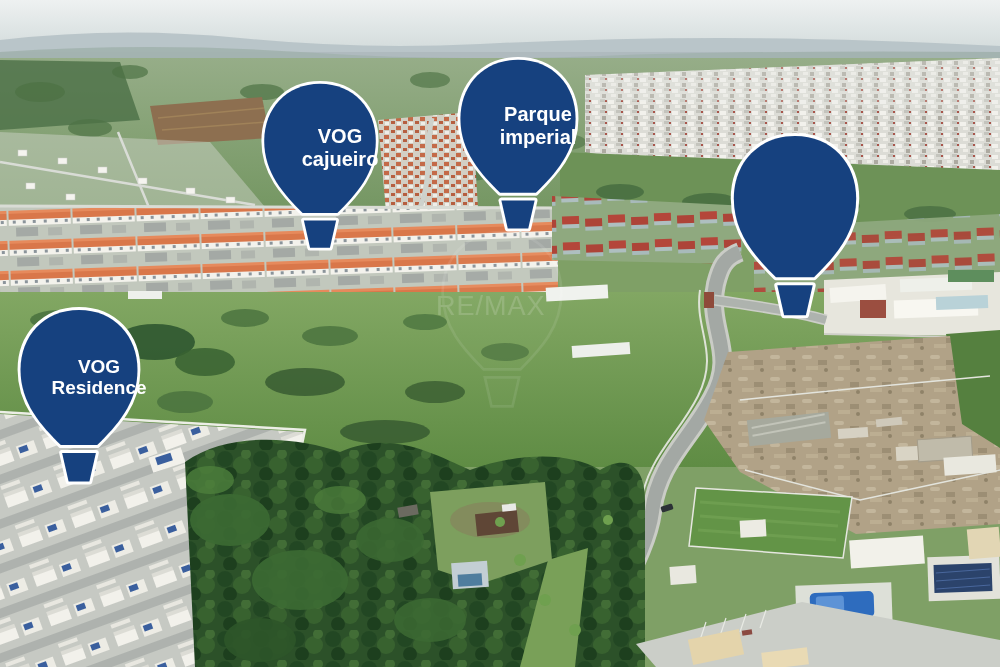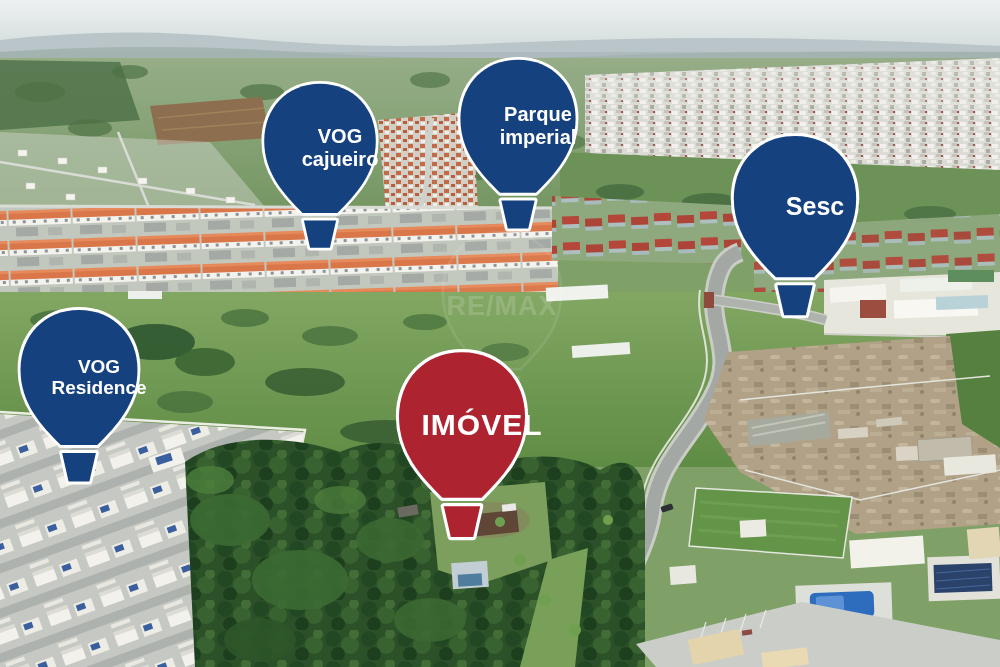--- a/index.html
+++ b/index.html
@@ -9,21 +9,21 @@
   .marker{position:absolute;}
   .marker svg{display:block;width:100%;height:100%;}
   .marker .label{position:absolute;left:6%;right:6%;top:4%;height:70%;
     display:flex;flex-direction:column;align-items:center;justify-content:center;
     color:#fff;font-weight:bold;text-align:center;line-height:1.12;
     text-rendering:optimizeLegibility;padding-left:40px;}
   .marker .label span{display:block;}
   .watermark{position:absolute;opacity:.17;pointer-events:none;}
   .watermark svg{display:block;width:100%;height:100%;}
   .watermark .wm-text{position:absolute;left:0;right:0;top:34%;
-    text-align:center;color:#fff;font-weight:bold;font-size:27px;
+    text-align:left;color:#fff;font-weight:normal;font-size:27px;
     letter-spacing:1px;}
 </style>
 </head>
 <body>
 
 <div class="stage">
 
   <svg class="bg" viewBox="0 0 1000 667" preserveAspectRatio="none">
     <defs>
       <linearGradient id="skyGrad" x1="0" y1="0" x2="0" y2="1">
@@ -303,41 +303,27 @@
       <span>Parque</span>
       <span>imperial</span>
     </div>
   </div>
 
   <div class="marker" style="left:727px;top:132px;width:136px;height:190px;">
     <svg viewBox="0 0 100 140" preserveAspectRatio="none">
       <path d="M50,3 C77,3 95,23 95,49 C95,75 79,92 64,107 L36,107 C21,92 5,75 5,49 C5,23 23,3 50,3 Z" stroke="#ffffff" stroke-width="4.5" paint-order="stroke" stroke-linejoin="round" fill="#16417f"></path>
       <path d="M37,113 L63,113 L58,135 L42,135 Z" stroke="#ffffff" stroke-width="4.5" paint-order="stroke" stroke-linejoin="round" fill="#16417f"></path>
     </svg>
-    <div class="label" style="font-size:25px;">
-      <span>Sesc</span>
-      <span></span>
-    </div>
   </div>
 
   <div class="marker" style="left:14px;top:306px;width:130px;height:182px;">
     <svg viewBox="0 0 100 140" preserveAspectRatio="none">
       <path d="M50,3 C77,3 95,23 95,49 C95,75 79,92 64,107 L36,107 C21,92 5,75 5,49 C5,23 23,3 50,3 Z" stroke="#ffffff" stroke-width="4.5" paint-order="stroke" stroke-linejoin="round" fill="#16417f"></path>
       <path d="M37,113 L63,113 L58,135 L42,135 Z" stroke="#ffffff" stroke-width="4.5" paint-order="stroke" stroke-linejoin="round" fill="#16417f"></path>
     </svg>
     <div class="label" style="font-size:19px;">
       <span>VOG</span>
       <span>Residence</span>
     </div>
   </div>
 
-  <div class="marker" style="left:392px;top:348px;width:140px;height:196px;">
-    <svg viewBox="0 0 100 140" preserveAspectRatio="none">
-      <path d="M50,3 C77,3 95,23 95,49 C95,75 79,92 64,107 L36,107 C21,92 5,75 5,49 C5,23 23,3 50,3 Z" stroke="#ffffff" stroke-width="4.5" paint-order="stroke" stroke-linejoin="round" fill="#ae2330"></path>
-      <path d="M37,113 L63,113 L58,135 L42,135 Z" stroke="#ffffff" stroke-width="4.5" paint-order="stroke" stroke-linejoin="round" fill="#ae2330"></path>
-    </svg>
-    <div class="label" style="font-size:30px;letter-spacing:1px;">
-      <span>IMÓVEL</span>
-      <span></span>
-    </div>
-  </div>
 
 </div>
 
 </body></html>

